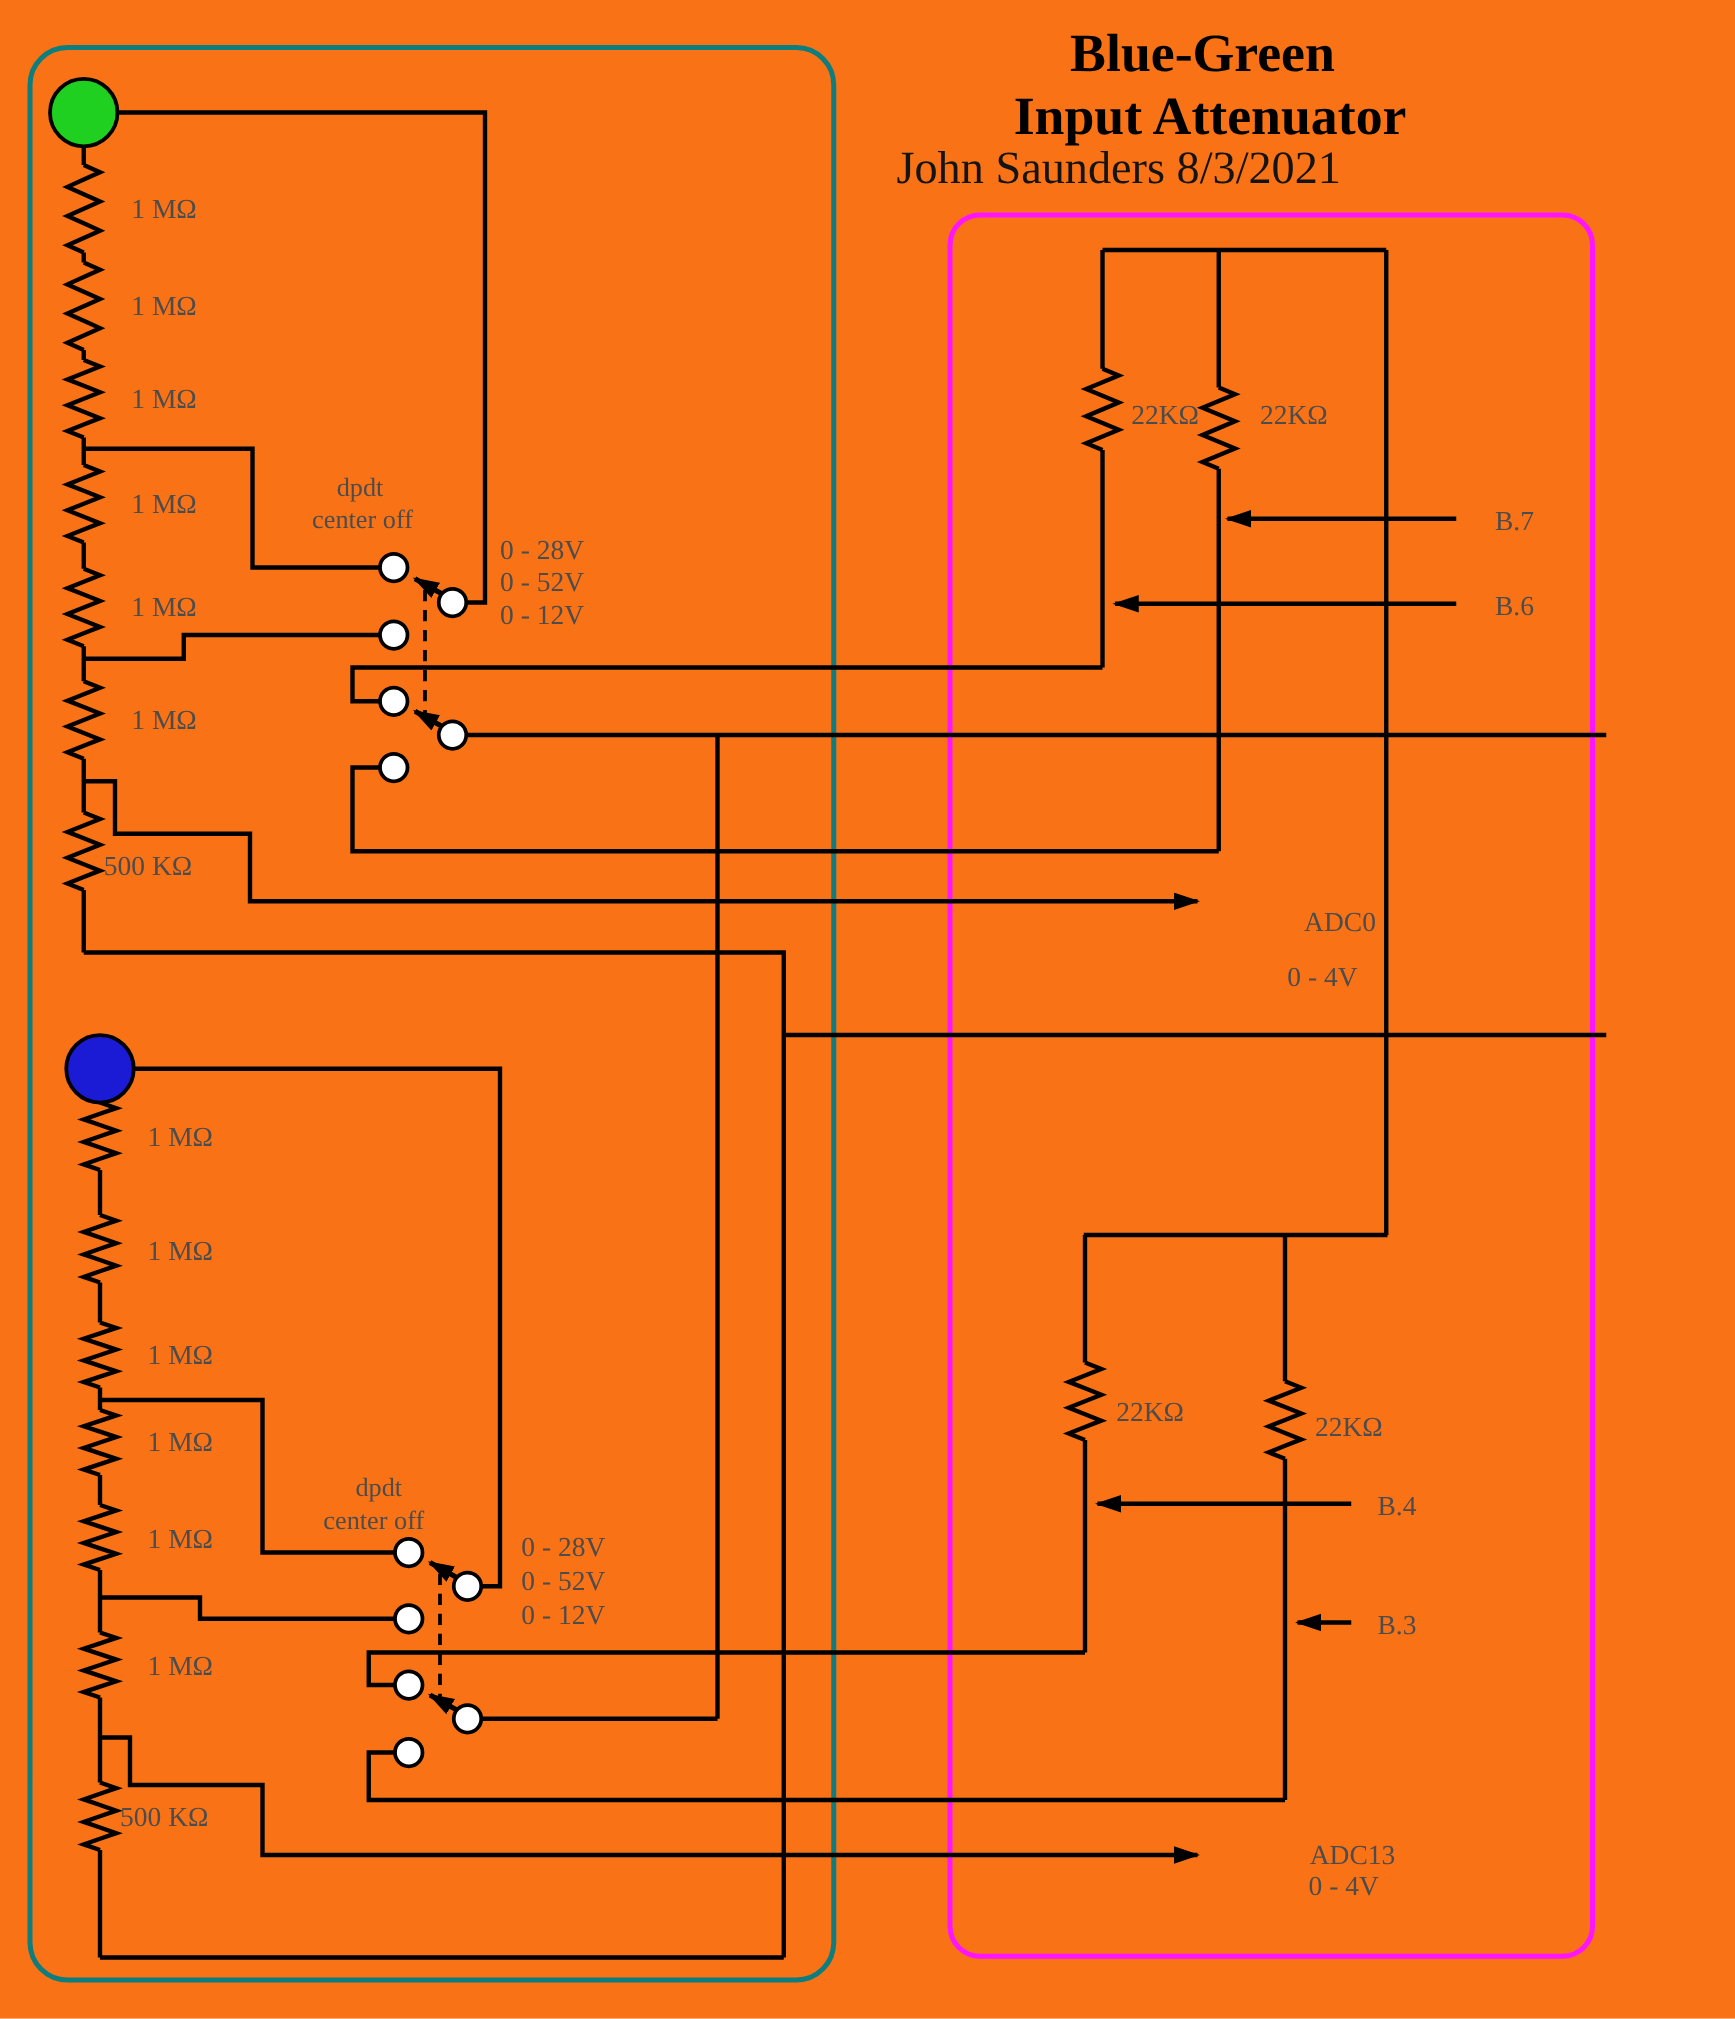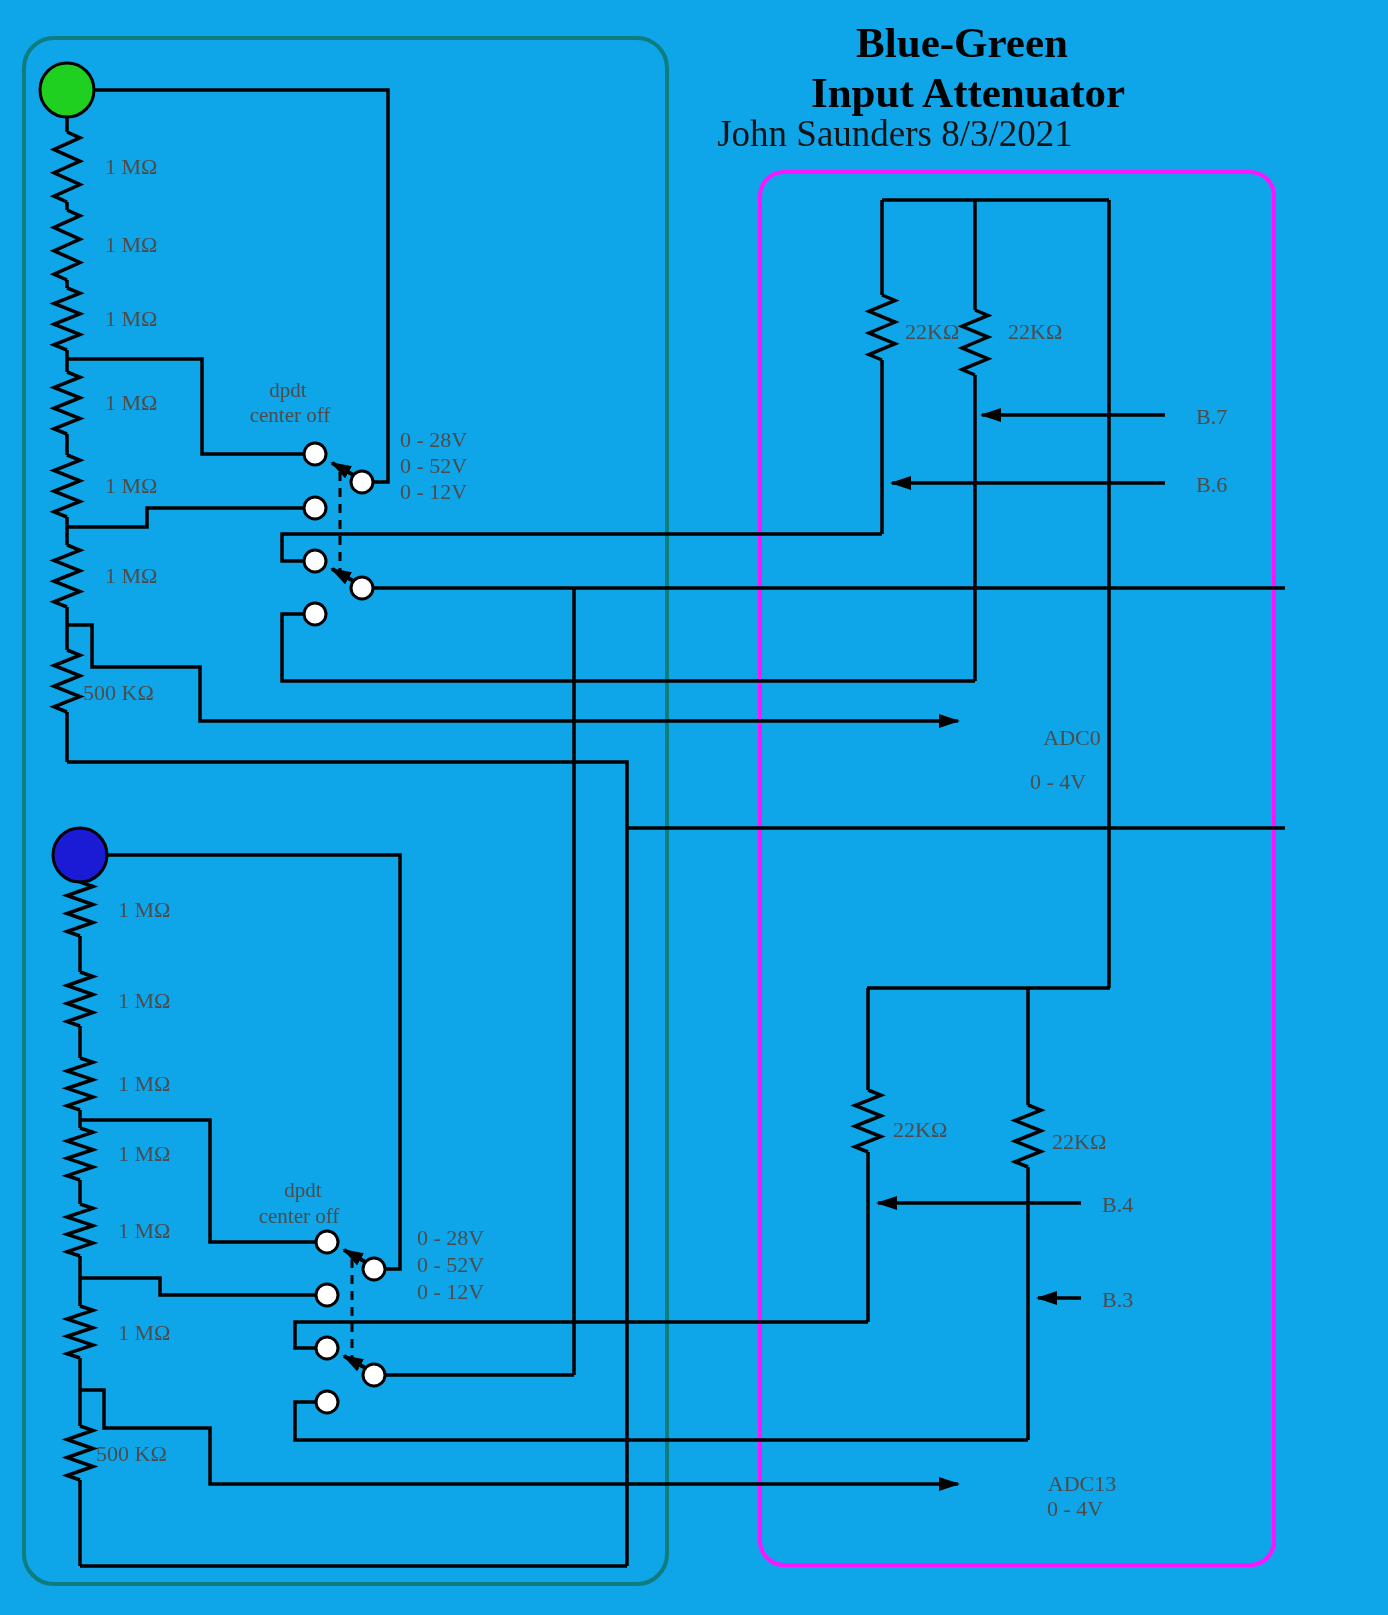--- a/index.html
+++ b/index.html
@@ -1,16 +1,16 @@
 <!DOCTYPE html>
 <html><head>
 <meta charset="utf-8">
 <style>
   html,body { margin:0; padding:0; background:#ffffff; }
-  .stage { position:relative; width:1388px; height:1615px; background:#0ea5e9; }
+  .stage { position:relative; width:1388px; height:1615px; background:#f97316; }
   svg { display:block; }
   .wire  { stroke:#000; stroke-width:3.5; fill:none; }
   .wire4 { stroke:#000; stroke-width:4; fill:none; }
   .res   { stroke:#000; stroke-width:3.5; fill:none; }
   .contact { fill:#fff; stroke:#000; stroke-width:3; }
   .gang  { stroke:#000; stroke-width:3; stroke-dasharray:9 7; fill:none; }
   .lbl   { font:22px "Liberation Serif", serif; fill:#4c4c4c; }
   .lbl-sw{ font:21px "Liberation Serif", serif; fill:#4c4c4c; text-anchor:middle; }
   .lbl-mid{ font:22px "Liberation Serif", serif; fill:#4c4c4c; text-anchor:middle; }
   .title { font:bold 43px "Liberation Serif", serif; fill:#000; text-anchor:middle; }

